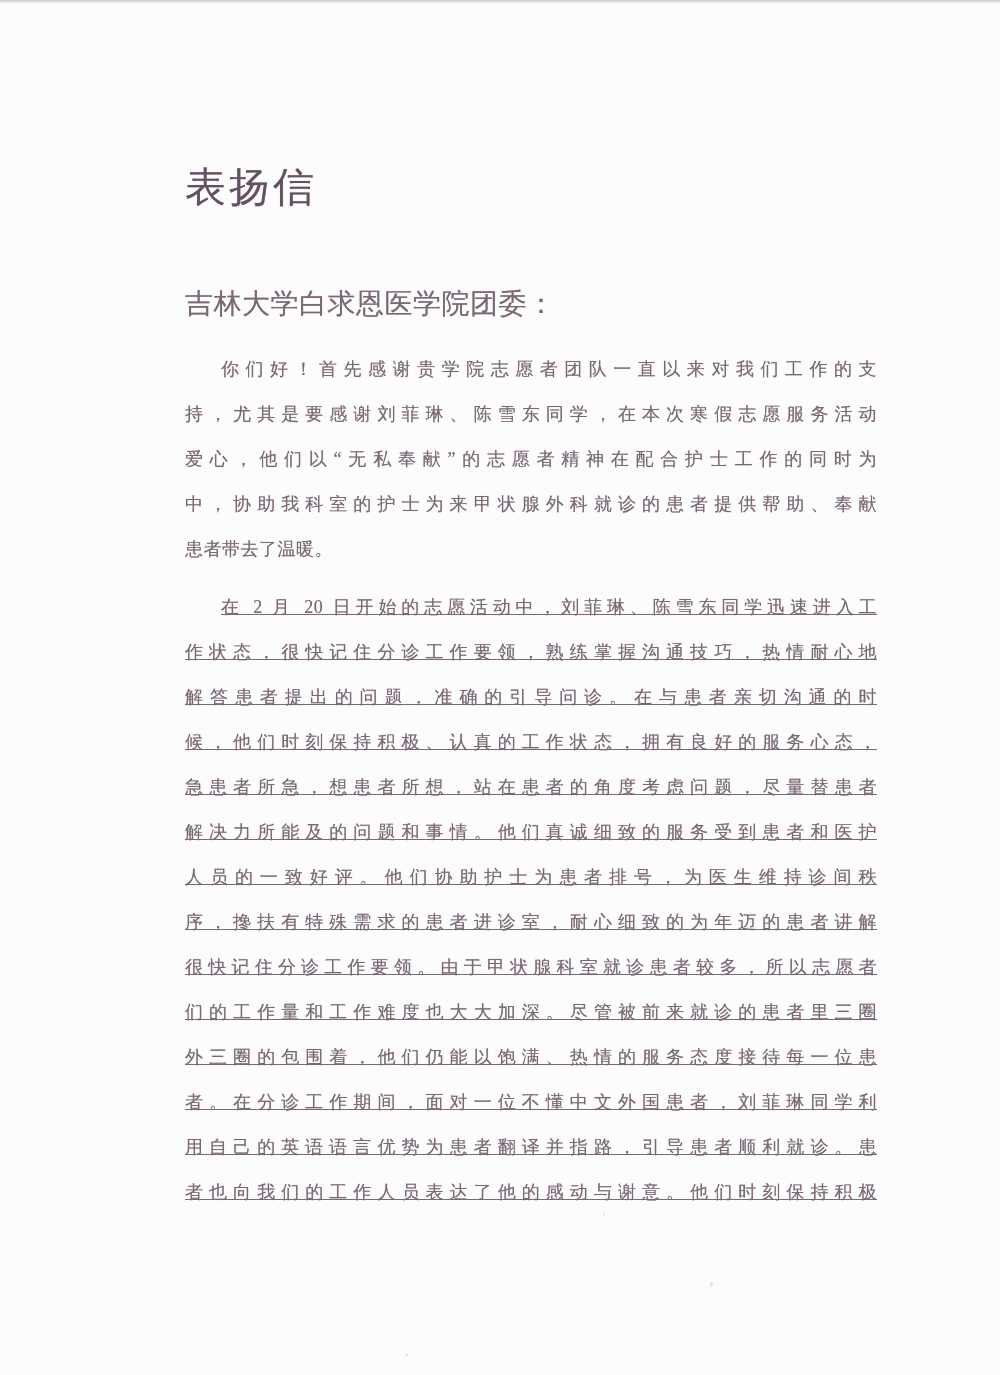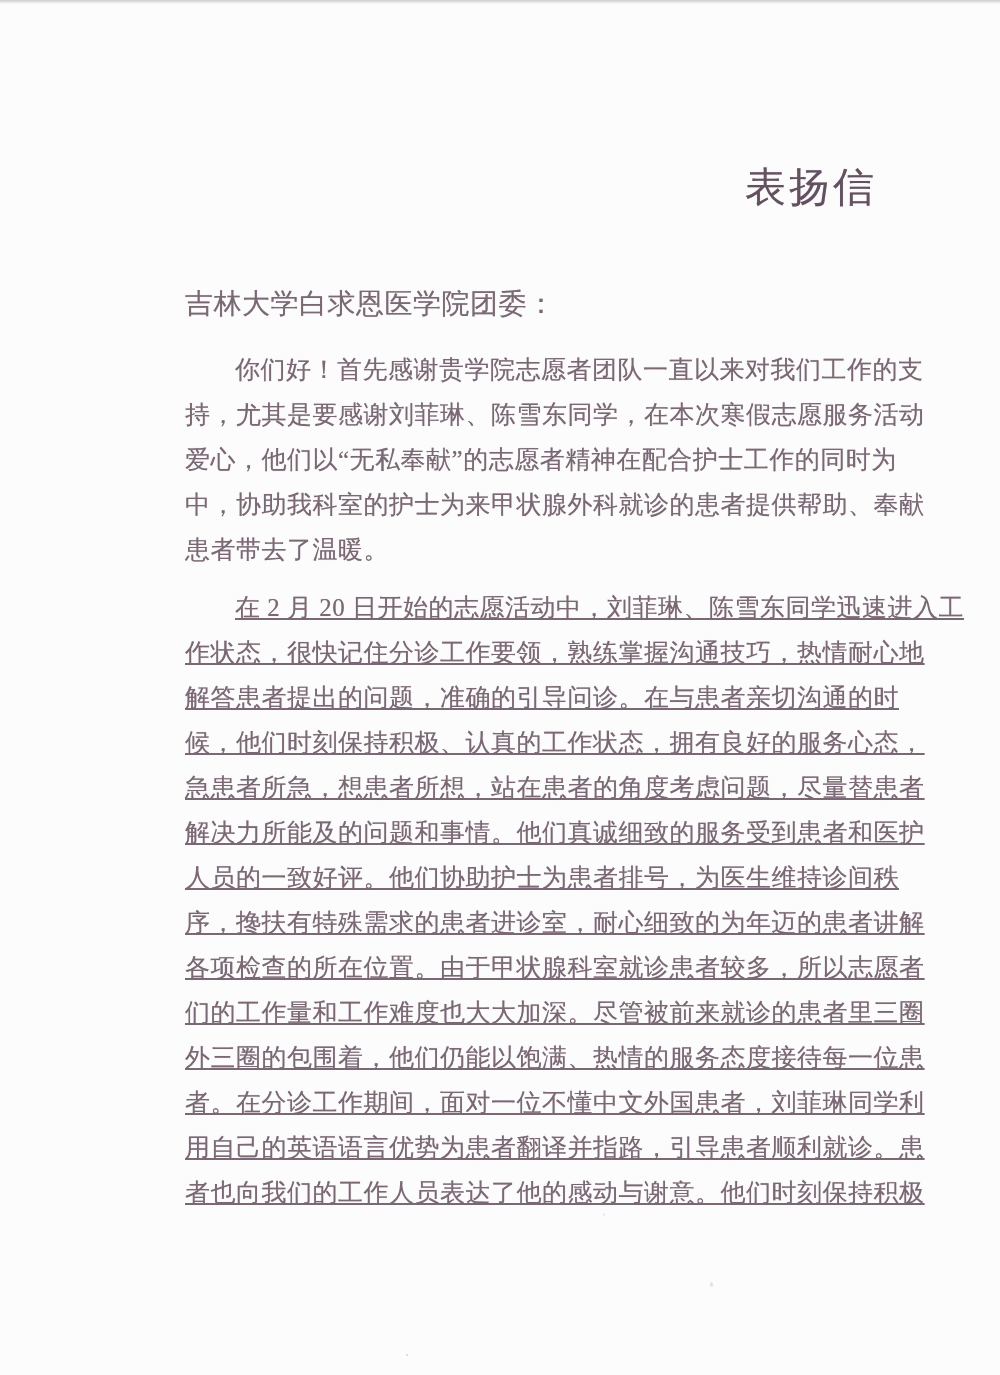--- a/index.html
+++ b/index.html
@@ -36,35 +36,35 @@
   .content {
     position: absolute;
     left: 185px;
     top: 0;
     width: 692px;
     color: var(--ink);
     text-shadow: 0 0 0.7px rgba(122,104,117,0.55);
   }
   .doc-title {
     margin-top: 160px;
-    text-align: right;
+    text-align: left;
     font-size: 41px;
     font-weight: 400;
     letter-spacing: 3px;
     color: var(--title-ink);
     line-height: 1.35;
   }
   .salutation {
     margin-top: 72px;
     font-size: 28px;
     letter-spacing: 0.5px;
     line-height: 34px;
   }
   .para {
-    font-size: 25px;
+    font-size: 18px;
     letter-spacing: 0.5px;
   }
   .para-1 { margin-top: 26px; }
   .para-2 { margin-top: 13px; text-decoration: underline; }
   .line {
     line-height: 45px;
     height: 45px;
     text-align: justify;
     text-align-last: justify;
     white-space: nowrap;
@@ -95,20 +95,20 @@
 
   <div class="para para-2">
       <div class="line first">在 2 月 20 日开始的志愿活动中，刘菲琳、陈雪东同学迅速进入工</div>
       <div class="line">作状态，很快记住分诊工作要领，熟练掌握沟通技巧，热情耐心地</div>
       <div class="line">解答患者提出的问题，准确的引导问诊。在与患者亲切沟通的时</div>
       <div class="line">候，他们时刻保持积极、认真的工作状态，拥有良好的服务心态，</div>
       <div class="line">急患者所急，想患者所想，站在患者的角度考虑问题，尽量替患者</div>
       <div class="line">解决力所能及的问题和事情。他们真诚细致的服务受到患者和医护</div>
       <div class="line">人员的一致好评。他们协助护士为患者排号，为医生维持诊间秩</div>
       <div class="line">序，搀扶有特殊需求的患者进诊室，耐心细致的为年迈的患者讲解</div>
-      <div class="line">各项检查的所在位置。由于甲状腺科室就诊患者较多，所以志愿者</div>
+      <div class="line">很快记住分诊工作要领。由于甲状腺科室就诊患者较多，所以志愿者</div>
       <div class="line">们的工作量和工作难度也大大加深。尽管被前来就诊的患者里三圈</div>
       <div class="line">外三圈的包围着，他们仍能以饱满、热情的服务态度接待每一位患</div>
       <div class="line">者。在分诊工作期间，面对一位不懂中文外国患者，刘菲琳同学利</div>
       <div class="line">用自己的英语语言优势为患者翻译并指路，引导患者顺利就诊。患</div>
       <div class="line">者也向我们的工作人员表达了他的感动与谢意。他们时刻保持积极</div>
     </div>
 </div>
 
 </body></html>

